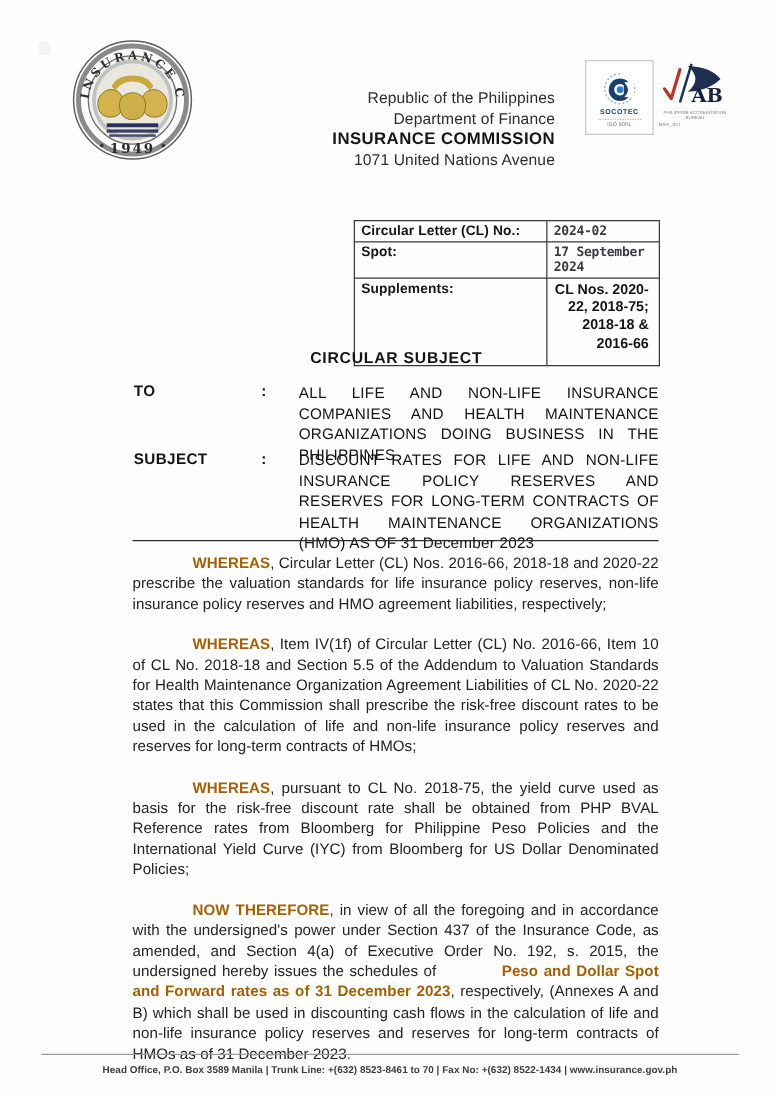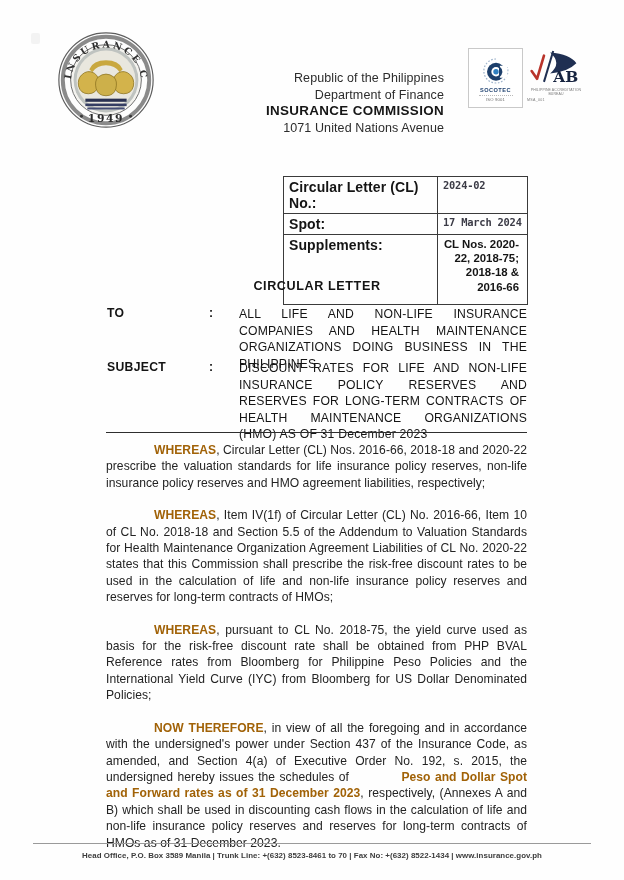--- a/index.html
+++ b/index.html
@@ -145,21 +145,21 @@
     border-collapse: collapse;
     table-layout: fixed;
   }
   .ref-table td {
     border: 1px solid #3a3a3a;
     padding: 2px 5px;
     vertical-align: top;
   }
   .ref-label {
     width: 143px;
-    font-size: 14px;
+    font-size: 11px;
     font-weight: bold;
     color: #141414;
     letter-spacing: .1px;
   }
   .ref-value {
     font-size: 11.4px;
     font-weight: bold;
     color: #141414;
   }
   .typed {
@@ -340,30 +340,30 @@
   </div>
 
   <table class="ref-table">
     <tbody>
       <tr>
         <td class="ref-label">Circular Letter (CL) No.:</td>
         <td class="ref-value typed">2024-02</td>
       </tr>
       <tr>
         <td class="ref-label">Spot:</td>
-        <td class="ref-value typed">17 March 2024</td>
+        <td class="ref-value typed">17 September 2024</td>
       </tr>
       <tr>
         <td class="ref-label">Supplements:</td>
         <td class="ref-value ref-supp">CL Nos. 2020-22, 2018-75; 2018-18 &amp; 2016-66</td>
       </tr>
     </tbody>
   </table>
 
-  <div class="doc-title">CIRCULAR LETTER</div>
+  <div class="doc-title">CIRCULAR SUBJECT</div>
 
   <div class="field-row" id="row-to">
     <div class="field-label">TO</div>
     <div class="field-colon">:</div>
     <div class="field-value">ALL LIFE AND NON-LIFE INSURANCE COMPANIES AND HEALTH MAINTENANCE ORGANIZATIONS DOING BUSINESS IN THE PHILIPPINES</div>
   </div>
 
   <div class="field-row" id="row-subject">
     <div class="field-label">SUBJECT</div>
     <div class="field-colon">:</div>

